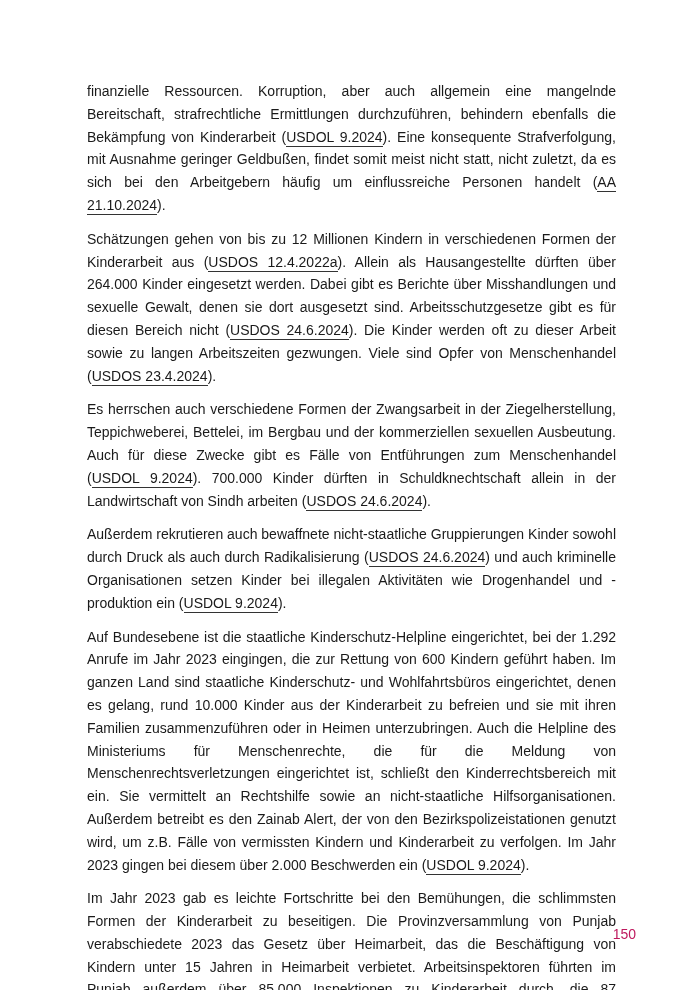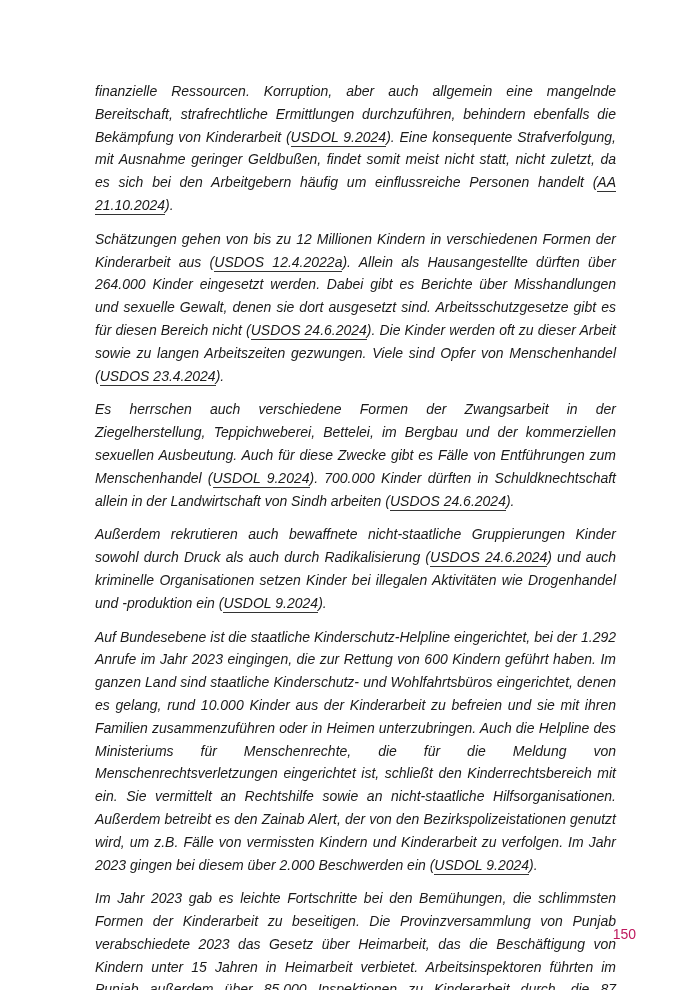--- a/index.html
+++ b/index.html
@@ -8,24 +8,23 @@
     position: absolute;
     left: 83px;
     top: 80px;
     width: 533px;
     font-family: "Liberation Sans", sans-serif;
     font-size: 14px;
     line-height: 22.8px;
     color: #1a1a1a;
   }
   p {
-    margin: 0 0 11px 12px;
+    margin: 0 0 11px 4px;
     text-align: justify;
     hyphens: manual;
-    font-style: italic;
   }
   a.ref {
     color: #1a1a1a;
     text-decoration: none;
     border-bottom: 1px solid #333;
     padding-bottom: 1px;
   }
   .page-number {
     position: absolute;
     left: 0;

